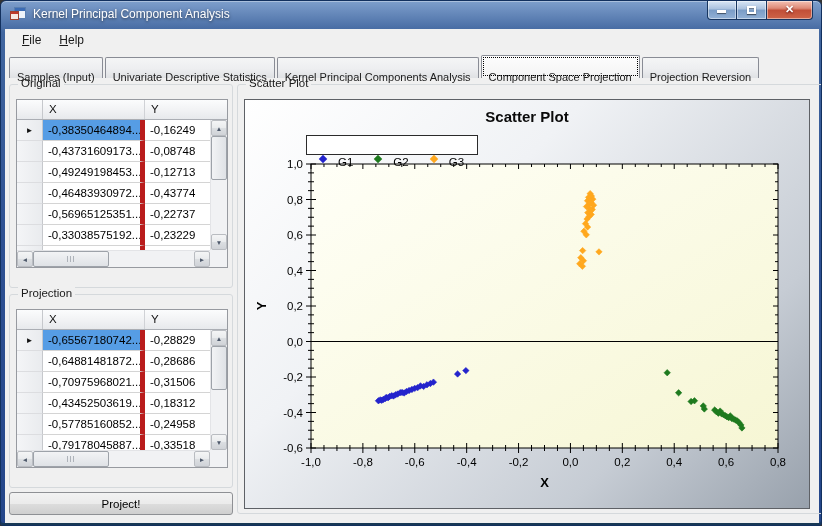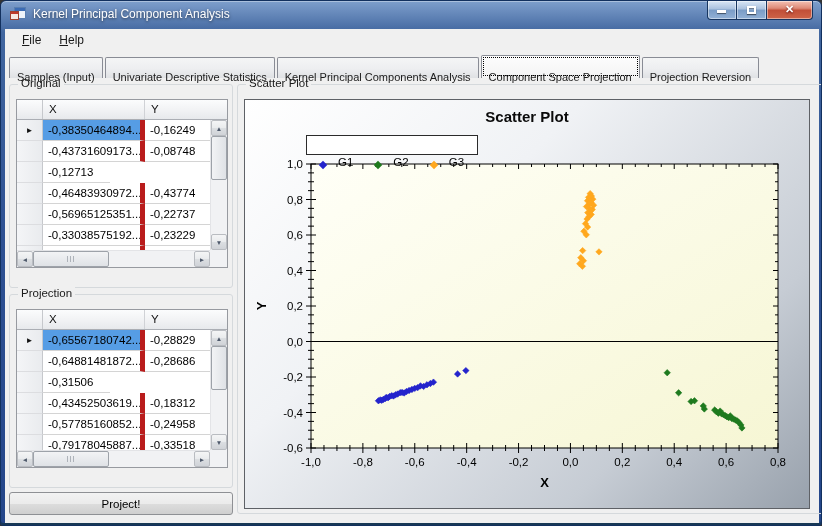--- a/index.html
+++ b/index.html
@@ -90,21 +90,21 @@
   
   .project-btn{ position:absolute; left:4px; top:414px; width:224px; height:23px;
     border:1px solid #8E9094; border-radius:3px; font-family:"Liberation Sans",sans-serif; font-size:11.5px; color:#000;
     background:linear-gradient(180deg,#F2F2F2 0%,#EBEBEB 50%,#DDDDDD 50%,#CFCFCF 100%); }
   
   .chart{ position:absolute; left:6px; top:14px; width:566px; height:410px; border:1px solid #5E6166;
     background:linear-gradient(135deg,#FFFFFF 0%,#F0F2F5 35%,#C6CCD4 75%,#98A1AC 100%); }
   .chart-title{ position:absolute; left:0; right:0; top:8px; text-align:center; font-size:15px; font-weight:bold; color:#0A0A0A; }
   .legend{ position:absolute; left:61px; top:35px; height:20px; display:flex; align-items:center;
     background:#FFFFFF; border:1px solid #2B2B2B; padding:0 13px; }
-  .leg-item{ display:flex; align-items:flex-end; margin-right:22px;margin-top:34px; }
+  .leg-item{ display:flex; align-items:flex-start; margin-right:22px;margin-top:34px; }
   .leg-item:last-child{ margin-right:0; }
   .leg-diamond{ width:6px; height:6px; transform:rotate(45deg); margin-right:12px; }
   .leg-label{ font-size:11.5px; color:#000; }
   svg text{ font-family:"Liberation Sans",sans-serif; }
 </style>
 </head>
 <body>
 
 <div class="window">
   <div class="titlebar">
@@ -156,20 +156,21 @@
                 <div class="cell cx sel">-0,38350464894...</div>
                 <div class="cell cy">-0,16249</div>
               </div>
               <div class="grid-row">
                 <div class="rh"></div>
                 <div class="cell cx">-0,43731609173...</div>
                 <div class="cell cy">-0,08748</div>
               </div>
               <div class="grid-row">
                 <div class="rh"></div>
+                <div class="cell cx">-0,49249198453...</div>
                 <div class="cell cy">-0,12713</div>
               </div>
               <div class="grid-row">
                 <div class="rh"></div>
                 <div class="cell cx">-0,46483930972...</div>
                 <div class="cell cy">-0,43774</div>
               </div>
               <div class="grid-row">
                 <div class="rh"></div>
                 <div class="cell cx">-0,56965125351...</div>
@@ -222,20 +223,21 @@
                 <div class="cell cx sel">-0,65567180742...</div>
                 <div class="cell cy">-0,28829</div>
               </div>
               <div class="grid-row">
                 <div class="rh"></div>
                 <div class="cell cx">-0,64881481872...</div>
                 <div class="cell cy">-0,28686</div>
               </div>
               <div class="grid-row">
                 <div class="rh"></div>
+                <div class="cell cx">-0,70975968021...</div>
                 <div class="cell cy">-0,31506</div>
               </div>
               <div class="grid-row">
                 <div class="rh"></div>
                 <div class="cell cx">-0,43452503619...</div>
                 <div class="cell cy">-0,18312</div>
               </div>
               <div class="grid-row">
                 <div class="rh"></div>
                 <div class="cell cx">-0,57785160852...</div>

